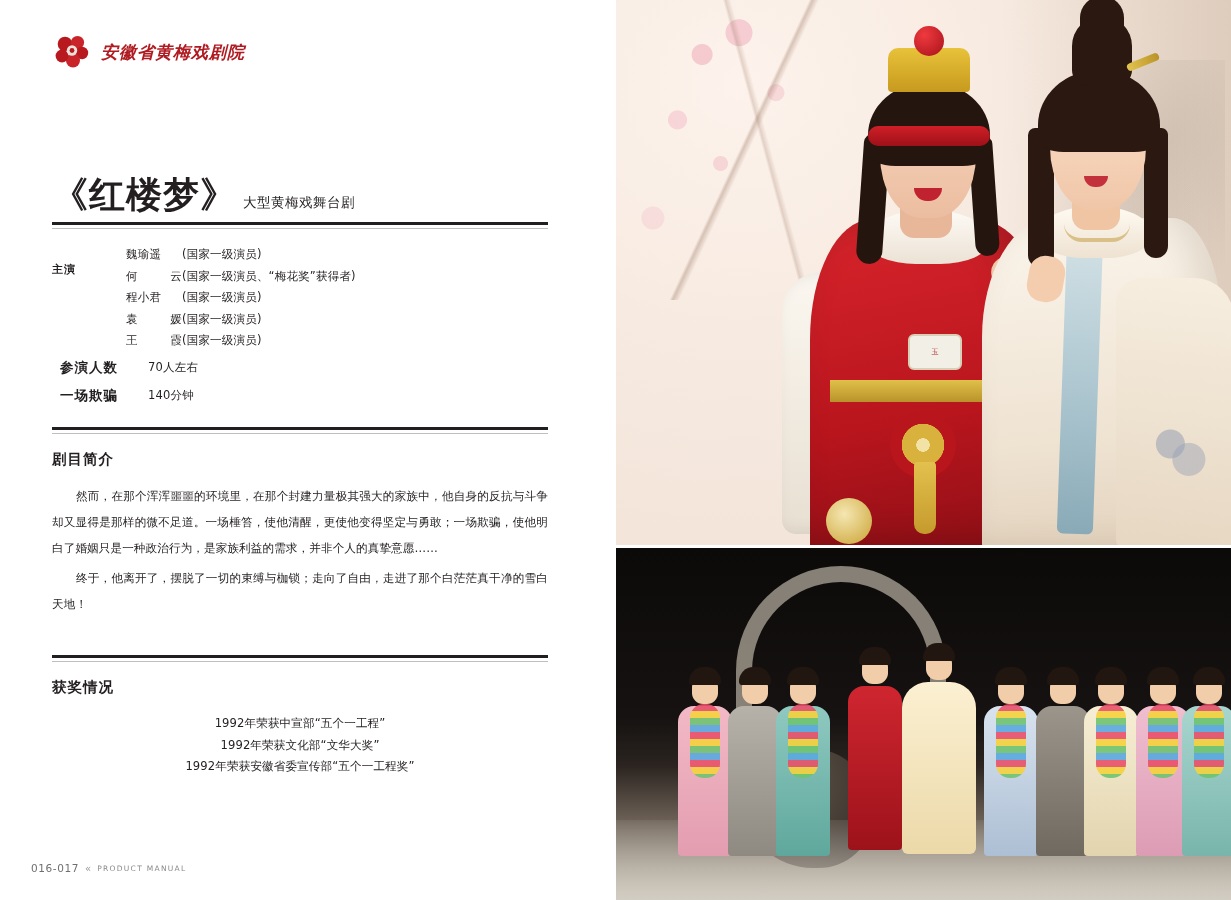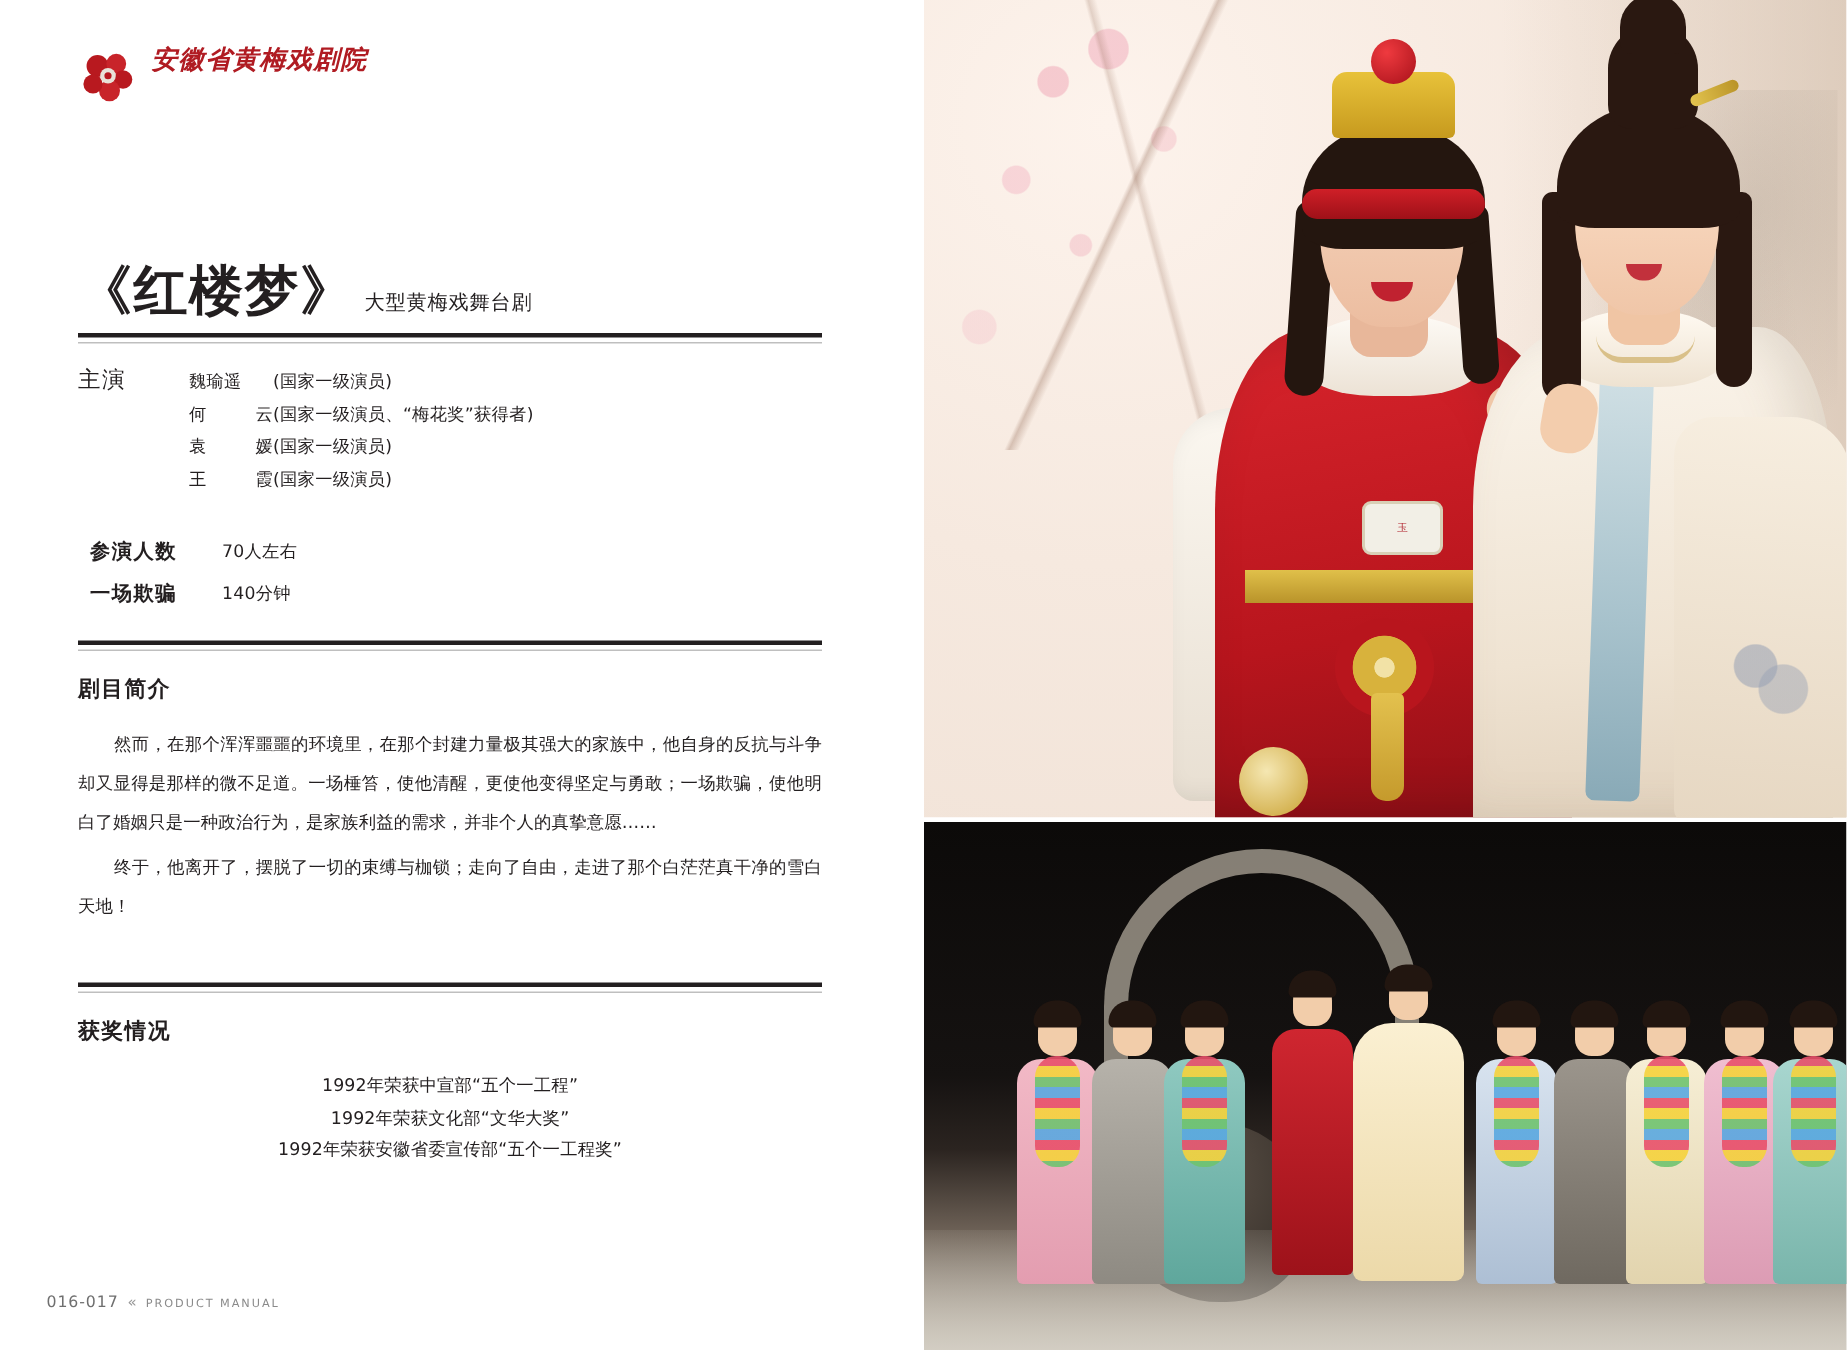--- a/index.html
+++ b/index.html
@@ -32,20 +32,21 @@
     background: #ffffff;
     flex: 0 0 616px;
   }
 
   
   .logo-block {
     position: absolute;
     left: 52px;
     top: 32px;
     display: flex;
+    align-items: center;
     gap: 9px;
   }
   .logo-mark {
     width: 40px;
     height: 40px;
     position: relative;
     flex: 0 0 40px;
   }
   .logo-mark svg { display: block; }
   .logo-wordmark {
@@ -100,24 +101,25 @@
     width: 492px;
   }
   .row {
     display: flex;
     align-items: flex-start;
     margin-bottom: 3px;
   }
   .row-label {
     width: 74px;
     flex: 0 0 74px;
-    font-size: 15px;
-    font-weight: 400;
+    font-size: 11px;
+    font-weight: 700;
     color: #231f20;
     letter-spacing: 1px;
+    margin-top: 18px;
   }
   .cast-lines {
     flex: 1 1 auto;
   }
   .cast-line {
     font-size: 11.5px;
     line-height: 21.5px;
     color: #231f20;
     white-space: nowrap;
     letter-spacing: 0.2px;
@@ -564,20 +566,23 @@
 
     <div class="cast-block">
       <div class="row">
         <div class="row-label">主演</div>
         <div class="cast-lines">
           <div class="cast-line">
             <span class="cast-name-indent">魏瑜遥</span><span>(国家一级演员)</span>
           </div>
           <div class="cast-line">
             <span class="cast-name">何　云</span><span>(国家一级演员、“梅花奖”获得者)</span>
+          </div>
+          <div class="cast-line">
+            <span class="cast-name-indent">程小君</span><span>(国家一级演员)</span>
           </div>
           <div class="cast-line">
             <span class="cast-name">袁　媛</span><span>(国家一级演员)</span>
           </div>
           <div class="cast-line">
             <span class="cast-name">王　霞</span><span>(国家一级演员)</span>
           </div>
         </div>
       </div>
     </div>

